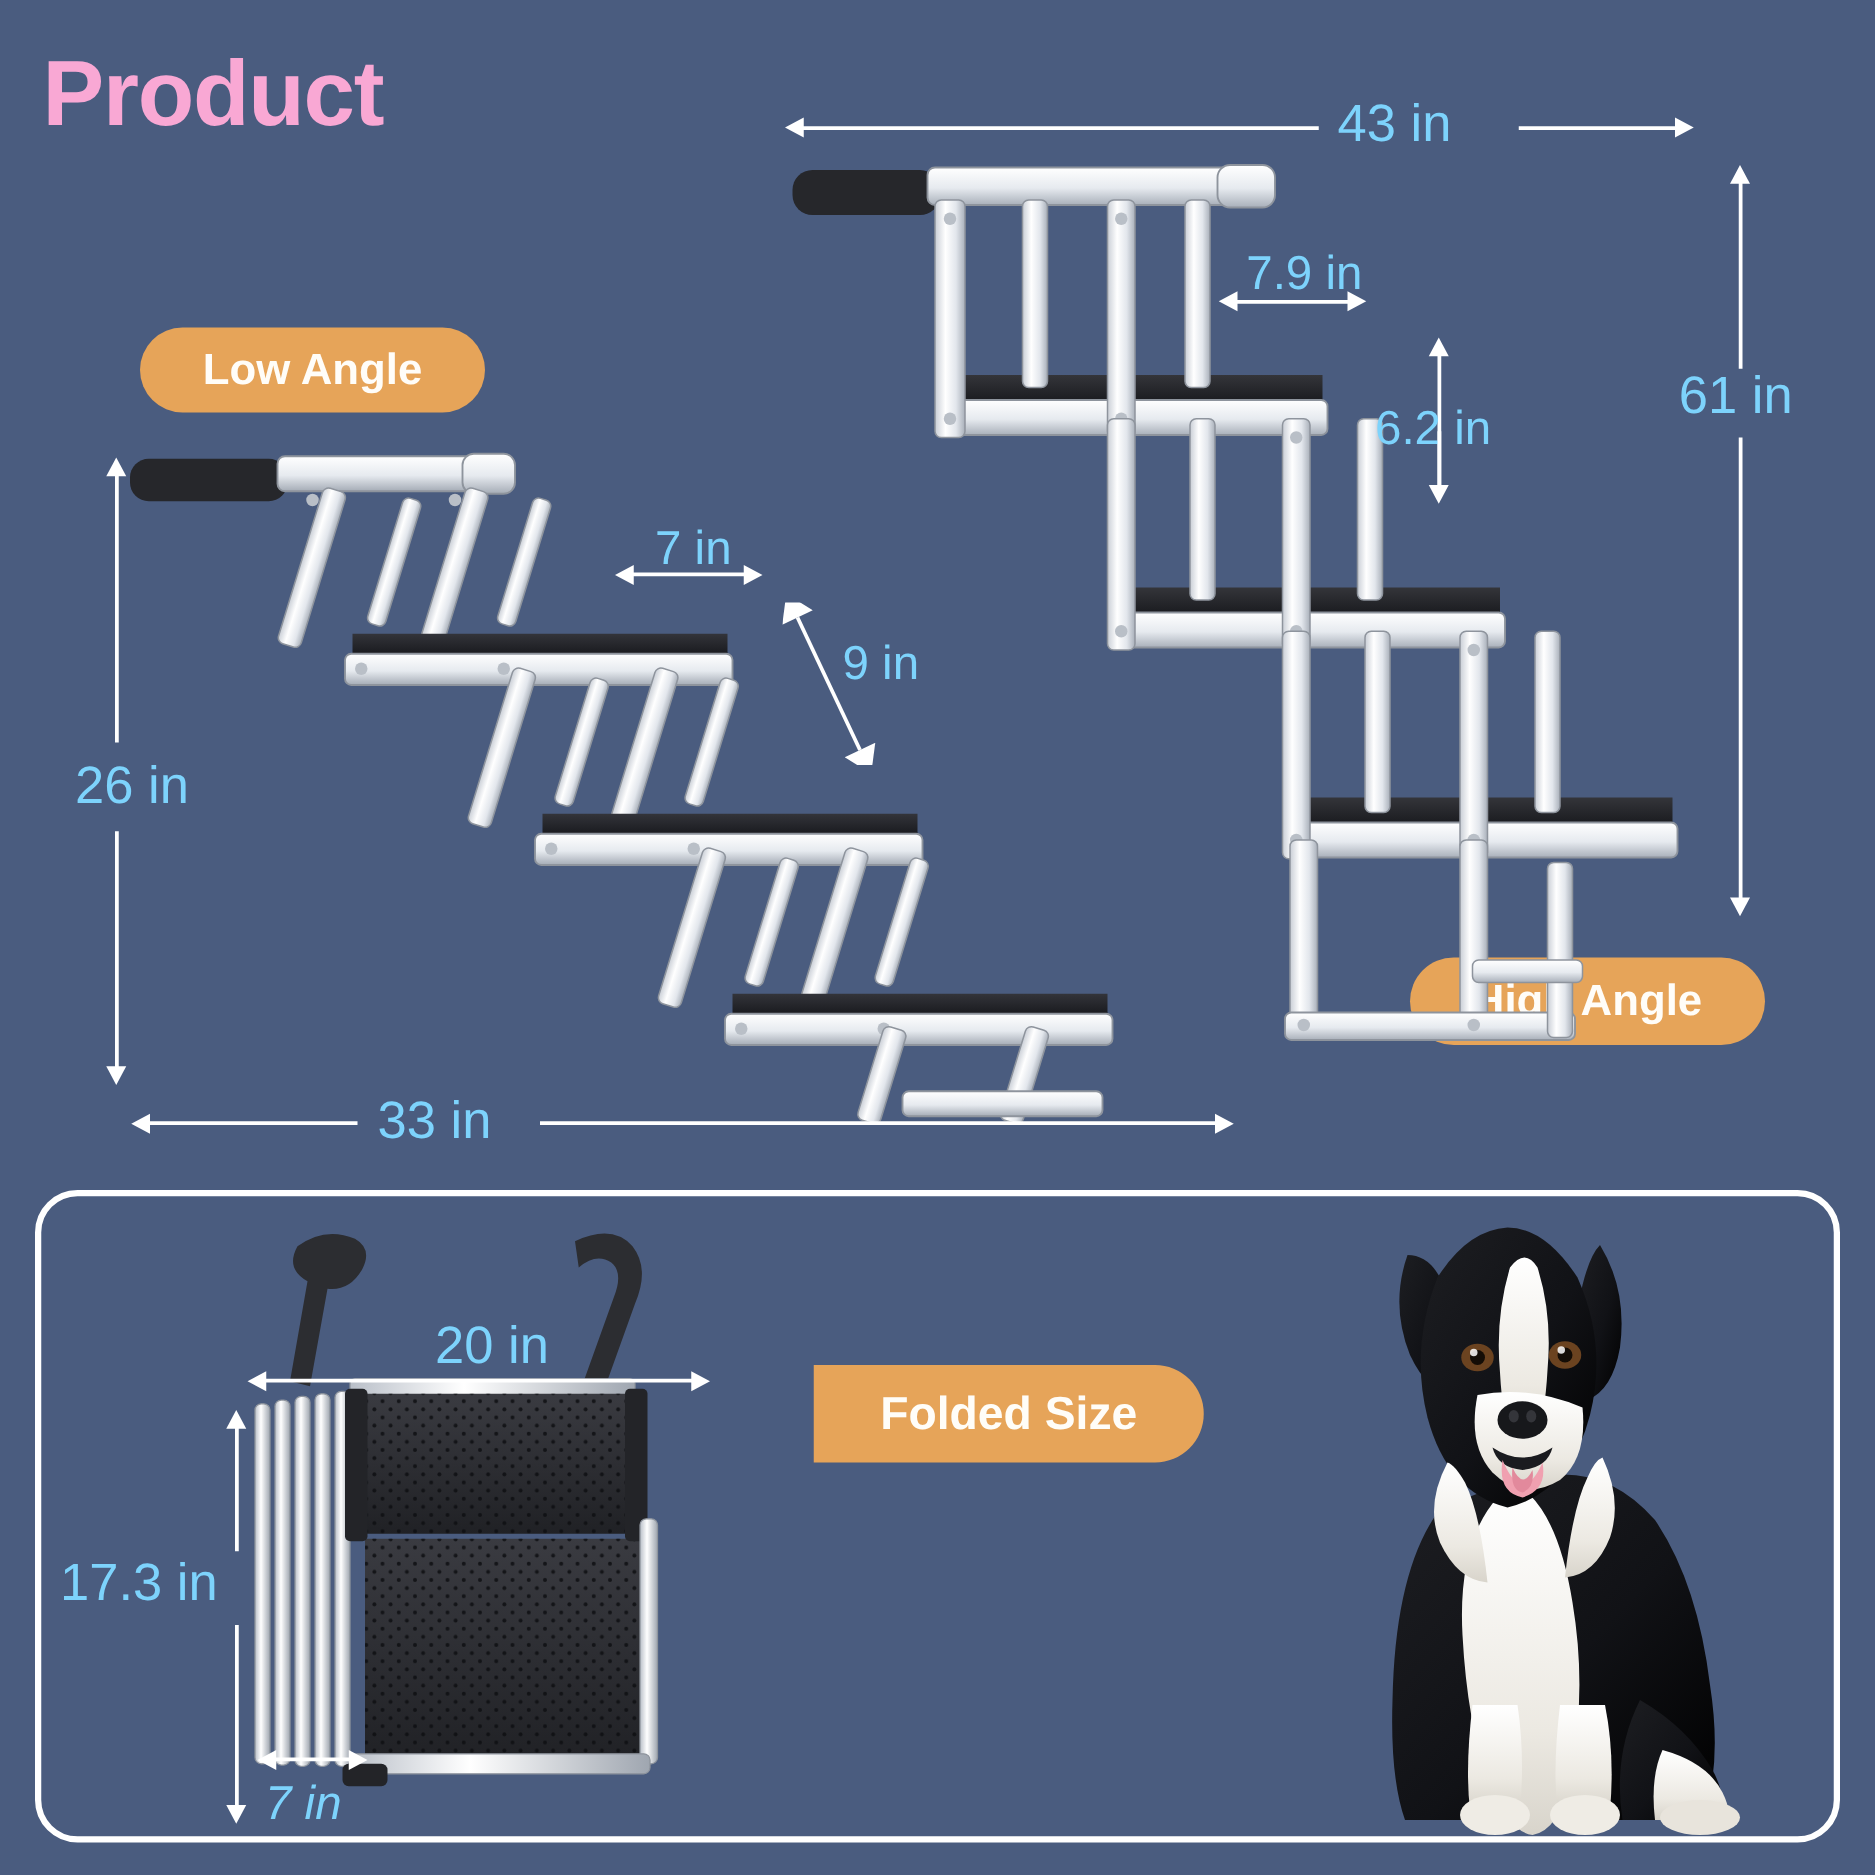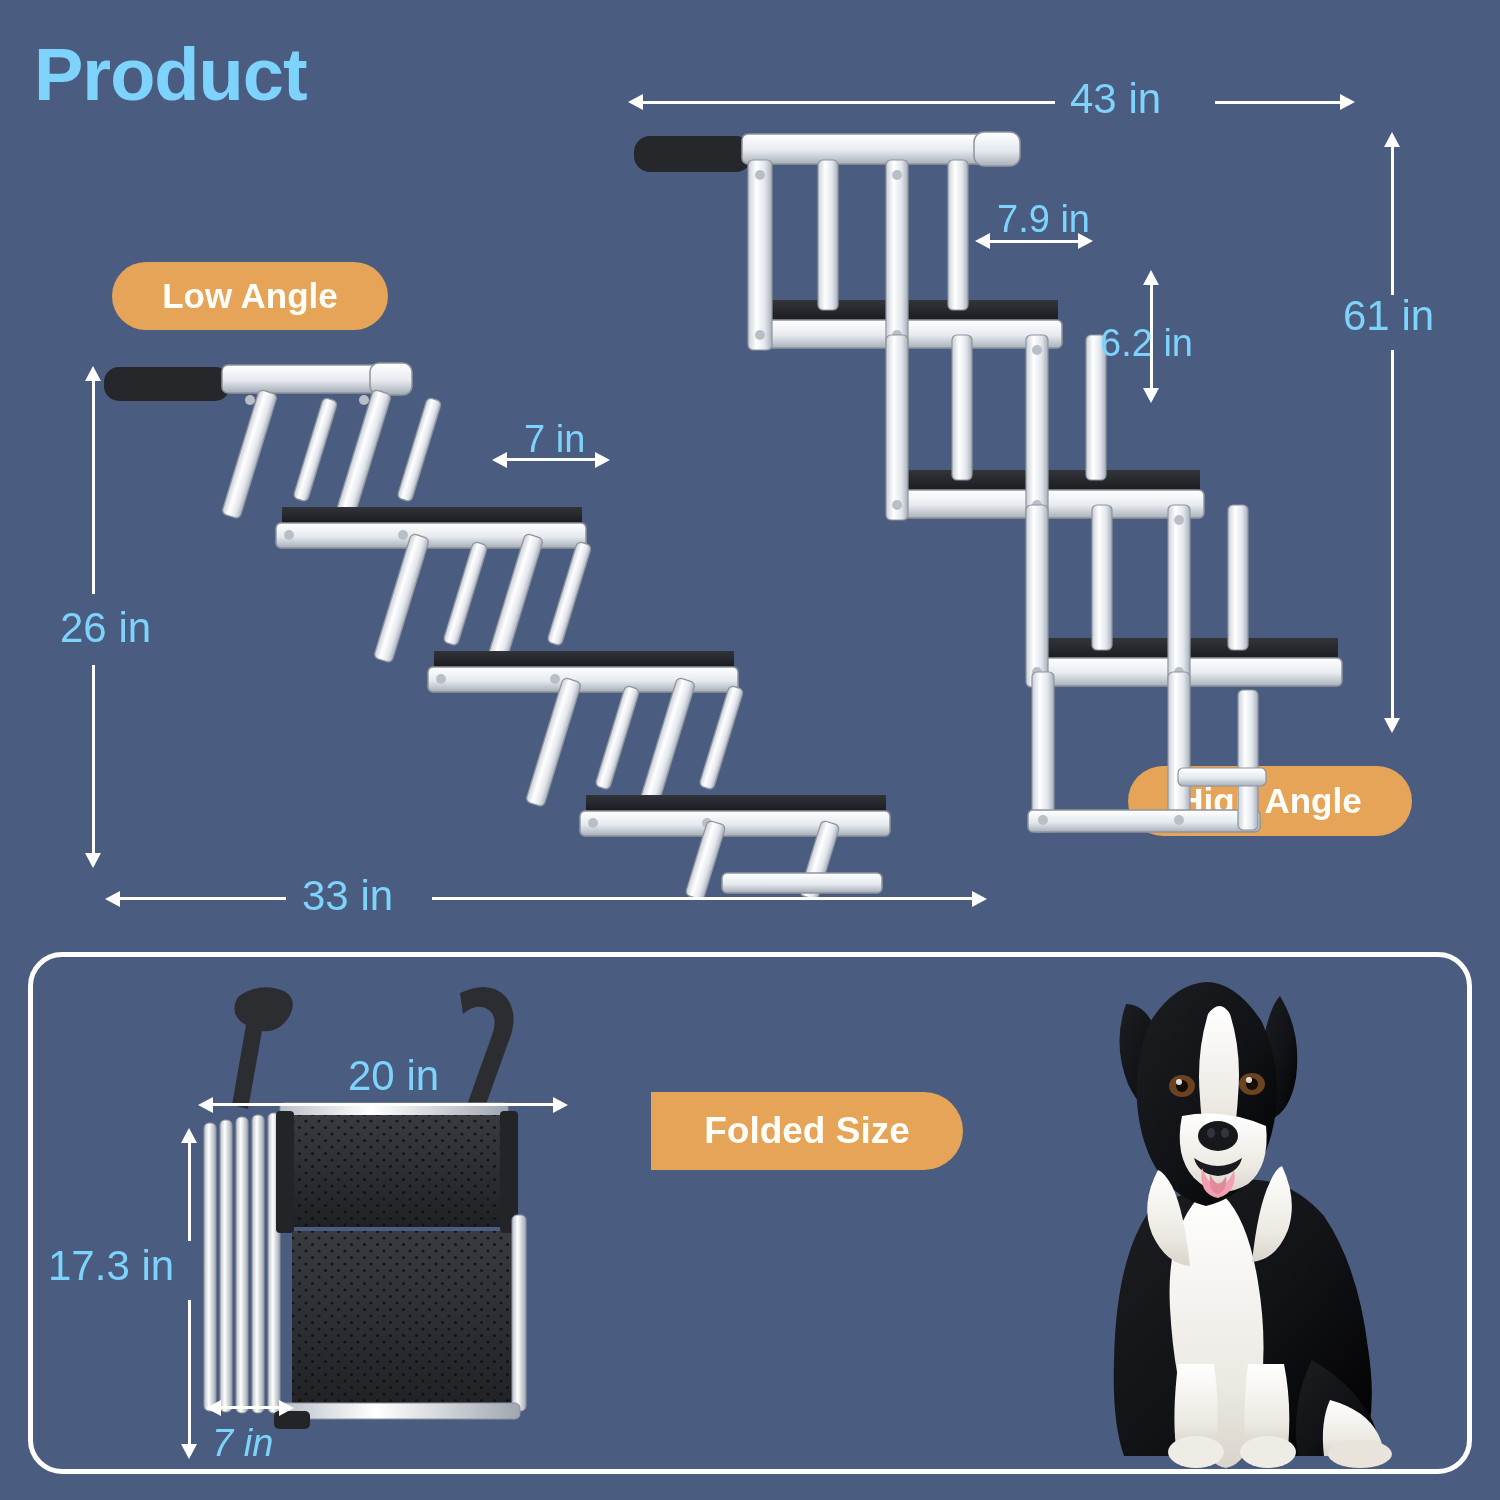--- a/index.html
+++ b/index.html
@@ -10,21 +10,21 @@
     position: relative;
     overflow: hidden;
   }
   .stage { position: absolute; inset: 0; }
 
   
   #page-title {
     position: absolute;
     left: 34px; top: 38px;
     width: 560px;
-    color: #7dd3fc;
+    color: #f9a8d4;
     font-size: 74px;
     font-weight: bold;
     line-height: 0.99;
     letter-spacing: -1px;
   }
   #page-title .l2 { display: block; }
 
   
   .badge {
     position: absolute;
@@ -301,20 +301,34 @@
     <div class="ahead right" style="left:972px; top:891px;"></div>
   </div>
 
   <div class="dim">
     <div class="dim-label sm" style="left:524px; top:418px;">7 in</div>
     <div class="ahead left" style="left:492px; top:452px;"></div>
     <div class="aline-h" style="left:505px; top:458px; width:92px;"></div>
     <div class="ahead right" style="left:595px; top:452px;"></div>
   </div>
 
+  <div class="dim" style="left:626px; top:482px; width:120px; height:130px;">
+    <svg width="120" height="130" viewBox="0 0 120 130" style="position:absolute; left:0; top:0;">
+      <defs>
+        <marker id="m9a" markerWidth="9" markerHeight="9" refX="7" refY="4.5" orient="auto">
+          <path d="M7,0 L7,9 L0,4.5 z" fill="#ffffff"></path>
+        </marker>
+        <marker id="m9b" markerWidth="9" markerHeight="9" refX="2" refY="4.5" orient="auto">
+          <path d="M2,0 L2,9 L9,4.5 z" fill="#ffffff"></path>
+        </marker>
+      </defs>
+      <line x1="12" y1="12" x2="62" y2="118" stroke="#ffffff" stroke-width="3" marker-start="url(#m9a)" marker-end="url(#m9b)"></line>
+    </svg>
+    <div class="dim-label sm" style="left:48px; top:28px;">9 in</div>
+  </div>
 
   <div id="folded-panel"></div>
 
   <div class="badge" id="badge-folded-size">
     <span>Folded Size</span>
   </div>
 
   <div class="render" id="render-folded">
     <svg viewBox="0 0 470 480" preserveAspectRatio="none">
       <defs>

